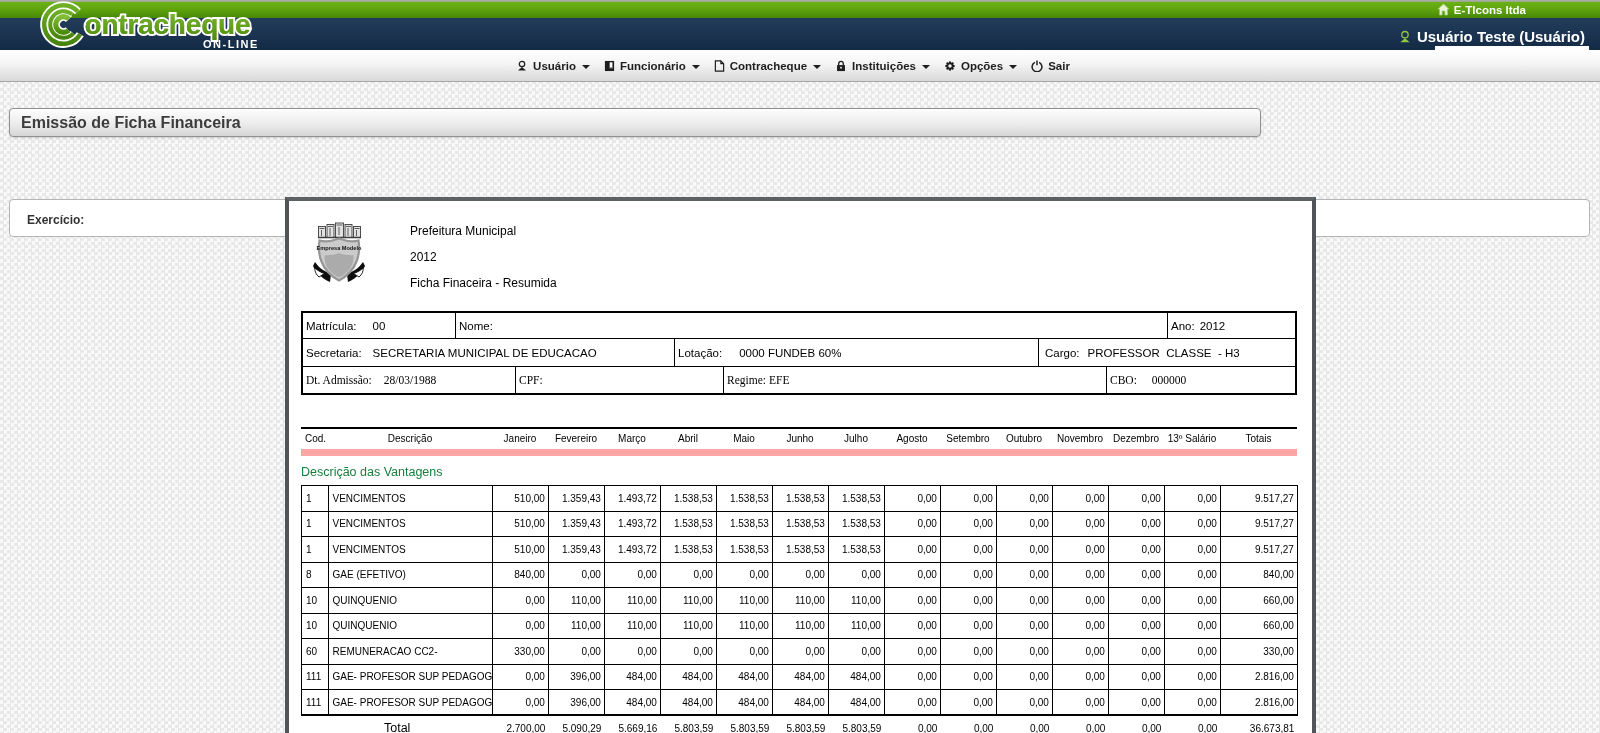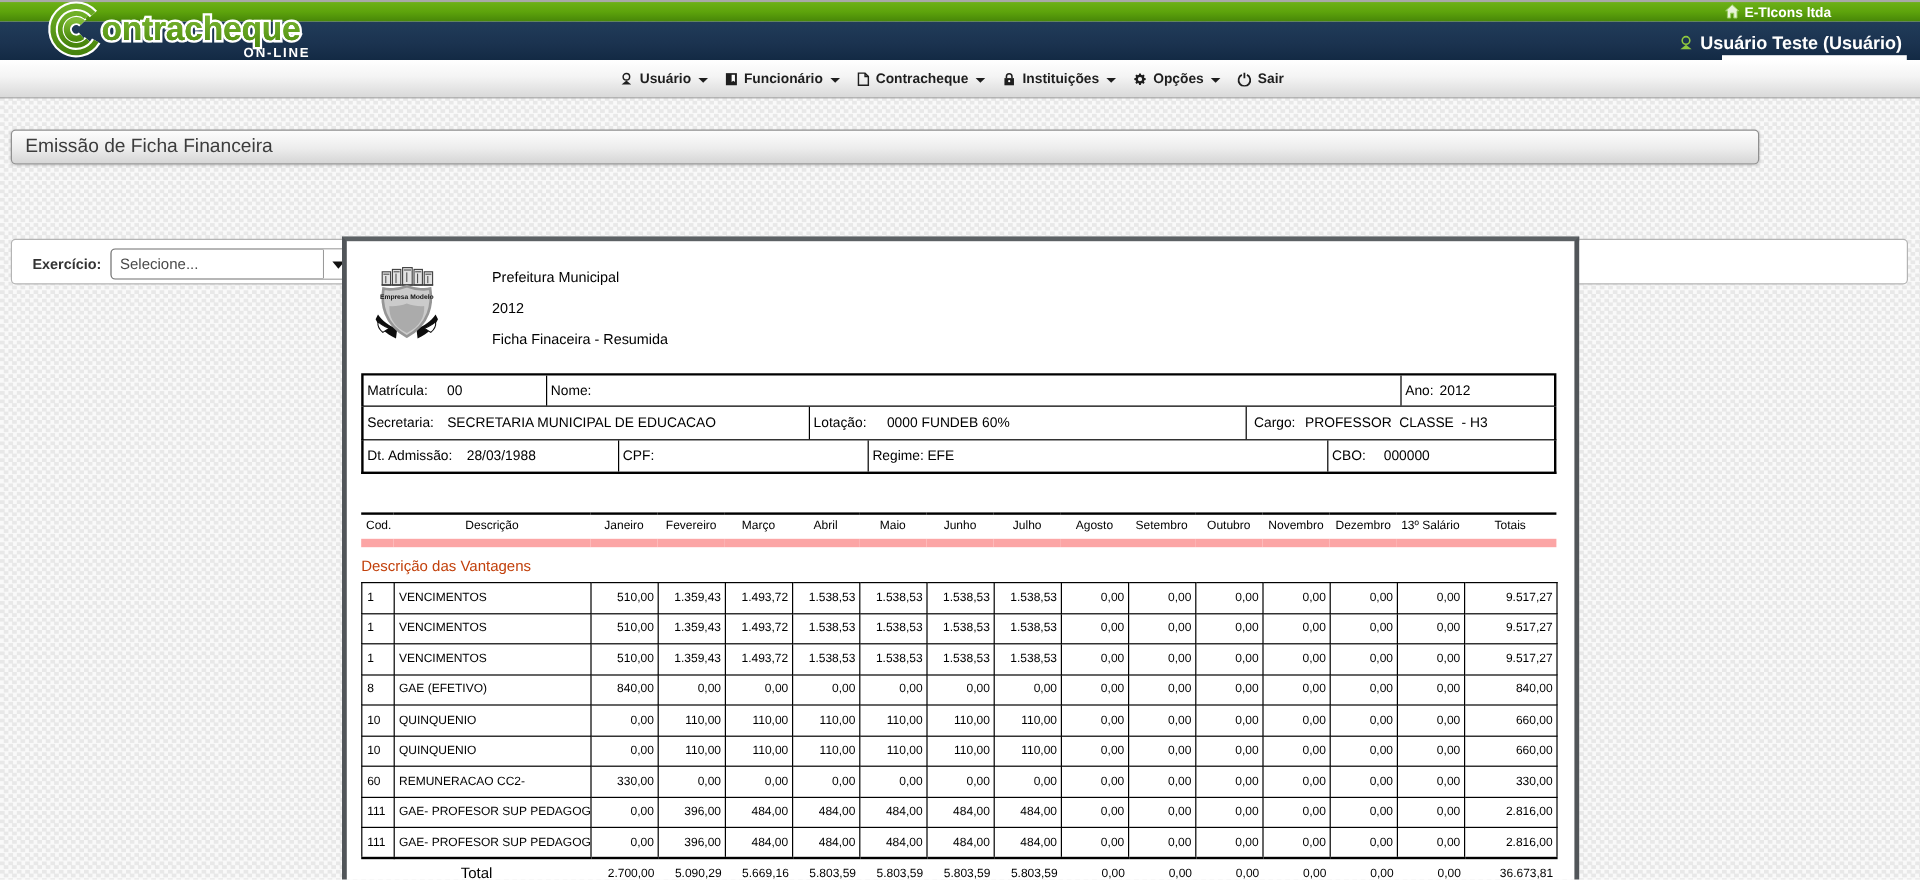--- a/index.html
+++ b/index.html
@@ -45,25 +45,25 @@
   display:flex; align-items:center; padding:0 7px;
   font-size:11.5px; font-weight:bold; color:#1e1e1e; white-space:nowrap;
 }
 .mi svg { margin-right:5px; }
 .caret {
   display:inline-block; width:0; height:0; margin-left:6px; margin-top:2px;
   border-left:4px solid transparent; border-right:4px solid transparent; border-top:4.5px solid #1e1e1e;
 }
 
 .hbar {
-  position:absolute; left:9px; top:108px; width:1457px; height:29px;
+  position:absolute; left:9px; top:108px; width:1252px; height:29px;
   background:linear-gradient(180deg, #fdfdfd 0%, #ececec 55%, #d6d6d6 100%);
   border:1px solid #909090; border-radius:4px;
   box-shadow:0 1px 2px rgba(0,0,0,0.15);
-  line-height:27px; font-size:16px; font-weight:normal; color:#3c3c3c;
+  line-height:27px; font-size:16px; font-weight:bold; color:#3c3c3c;
   padding-left:11px;
 }
 .wbox {
   position:absolute; left:9px; top:151px; width:1581px; height:38px;
   background:#fff; border:1px solid #b4b4b4; border-radius:4px;margin-top:48px;
 }
 .wbox .lbl {
   position:absolute; left:17px; top:13px; font-size:12px; font-weight:bold; color:#333;
 }
 .sel {
@@ -100,21 +100,21 @@
 .irow { display:flex; border-left:2px solid #000; border-right:2px solid #000; border-bottom:1px solid #000; }
 .irow.first { border-top:2px solid #000; }
 .irow.last { border-bottom:2px solid #000; }
 .icell { border-left:1px solid #000; display:flex; align-items:center; padding-left:3px; overflow:hidden; white-space:nowrap; }
 .icell:first-child { border-left:none; }
 
 .mtbl { position:absolute; left:12px; top:226px; border-collapse:collapse; table-layout:fixed; }
 .mtbl td { overflow:hidden; white-space:nowrap; }
 .mhead td { border-top:2px solid #000; border-bottom:7px solid #fca5a5; height:24px; font-size:10px; text-align:center; }
 .mhead td.hc { text-align:left; padding-left:4px; }
-.sect { position:absolute; left:12px; top:264px; font-size:12.5px; color:#c2410c; }
+.sect { position:absolute; left:12px; top:264px; font-size:12.5px; color:#15803d; }
 .dtbl { position:absolute; left:12px; top:284px; border-collapse:collapse; table-layout:fixed; }
 .dtbl td { border:1px solid #000; height:25.5px; font-size:10px; overflow:hidden; white-space:nowrap; }
 .dtbl td.c { padding-left:4px; }
 .dtbl td.d { padding-left:3.5px; }
 .dtbl td.n { text-align:right; padding-right:3.5px; }
 .dtbl tr.trow td { border:none; border-top:2px solid #000; }
 .dtbl td.tl { text-align:center; font-size:12.5px; }
 </style>
 </head>
 <body>
@@ -182,26 +182,20 @@
   <div class="mi"><svg width="12" height="12" viewBox="0 0 13 13">
         <path d="M4.2 2.6 a5.3 5.3 0 1 0 4.6 0" fill="none" stroke="#1e1e1e" stroke-width="1.6"></path>
         <line x1="6.5" y1="0.6" x2="6.5" y2="5.6" stroke="#1e1e1e" stroke-width="1.6"></line>
       </svg>Sair</div>
 </div>
 
 <div class="hbar">Emissão de Ficha Financeira</div>
 
 <div class="wbox">
   <div class="lbl">Exercício:</div>
-  <div class="sel">
-    <div class="ph">Selecione...</div>
-    <div class="arrbox">
-        <div class="arr"></div>
-      </div>
-  </div>
   <div class="btn"><svg width="14" height="14" viewBox="0 0 14 14">
         <circle cx="8.6" cy="5.4" r="3.6" fill="none" stroke="#6fa32b" stroke-width="1.7"></circle>
         <line x1="5.9" y1="8.1" x2="2.2" y2="11.8" stroke="#6fa32b" stroke-width="1.9" stroke-linecap="round"></line>
       </svg>Gerar Ficha</div>
 </div>
 
 <div class="doc">
   <div class="crest">
   <svg width="56" height="66" viewBox="0 0 56 66">
 
@@ -238,21 +232,21 @@
     <div class="irow first" style="height:28px;">
       <div class="icell" style="width:152px;">Matrícula:<span style="margin-left:16px;">00</span></div>
       <div class="icell" style="width:712px;">Nome:</div>
       <div class="icell" style="width:128px;">Ano:<span style="margin-left:5px;">2012</span></div>
     </div>
     <div class="irow" style="height:28px;">
       <div class="icell" style="width:371px;">Secretaria:<span style="margin-left:11px;">SECRETARIA MUNICIPAL DE EDUCACAO</span></div>
       <div class="icell" style="width:364px;">Lotação:<span style="margin-left:17px;">0000 FUNDEB 60%</span></div>
       <div class="icell" style="width:257px;padding-left:6px;">Cargo:<span style="margin-left:8px;">PROFESSOR&nbsp; CLASSE&nbsp; - H3</span></div>
     </div>
-    <div class="irow last" style="height:28px;">
+    <div class="irow last" style="height:28px;font-family:Liberation Serif, serif;">
       <div class="icell" style="width:212px;">Dt. Admissão:<span style="margin-left:12px;">28/03/1988</span></div>
       <div class="icell" style="width:208px;">CPF:</div>
       <div class="icell" style="width:383px;">Regime:<span style="margin-left:3px;">EFE</span></div>
       <div class="icell" style="width:189px;">CBO:<span style="margin-left:15px;">000000</span></div>
     </div>
   </div>
 
   <table class="mtbl">
     <colgroup>
         <col style="width:27px">

